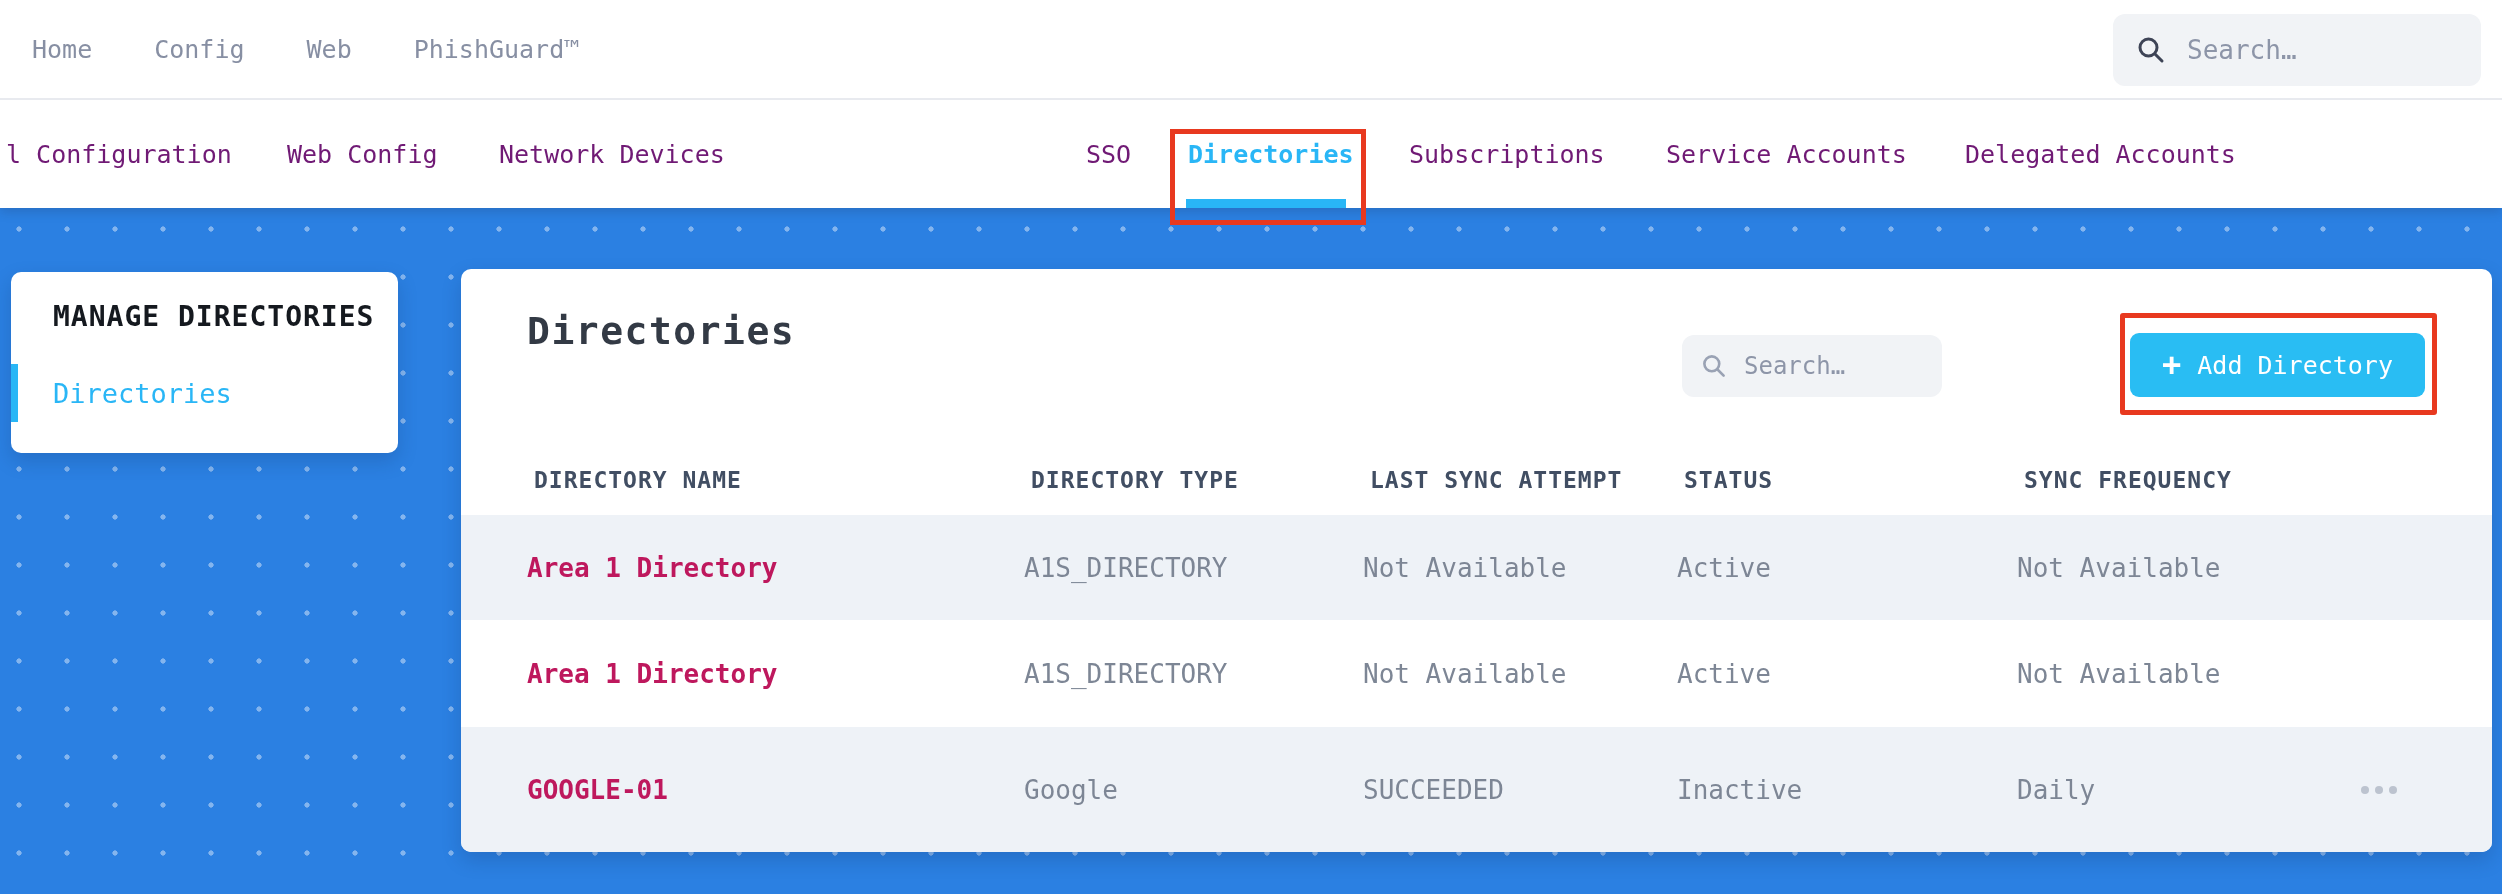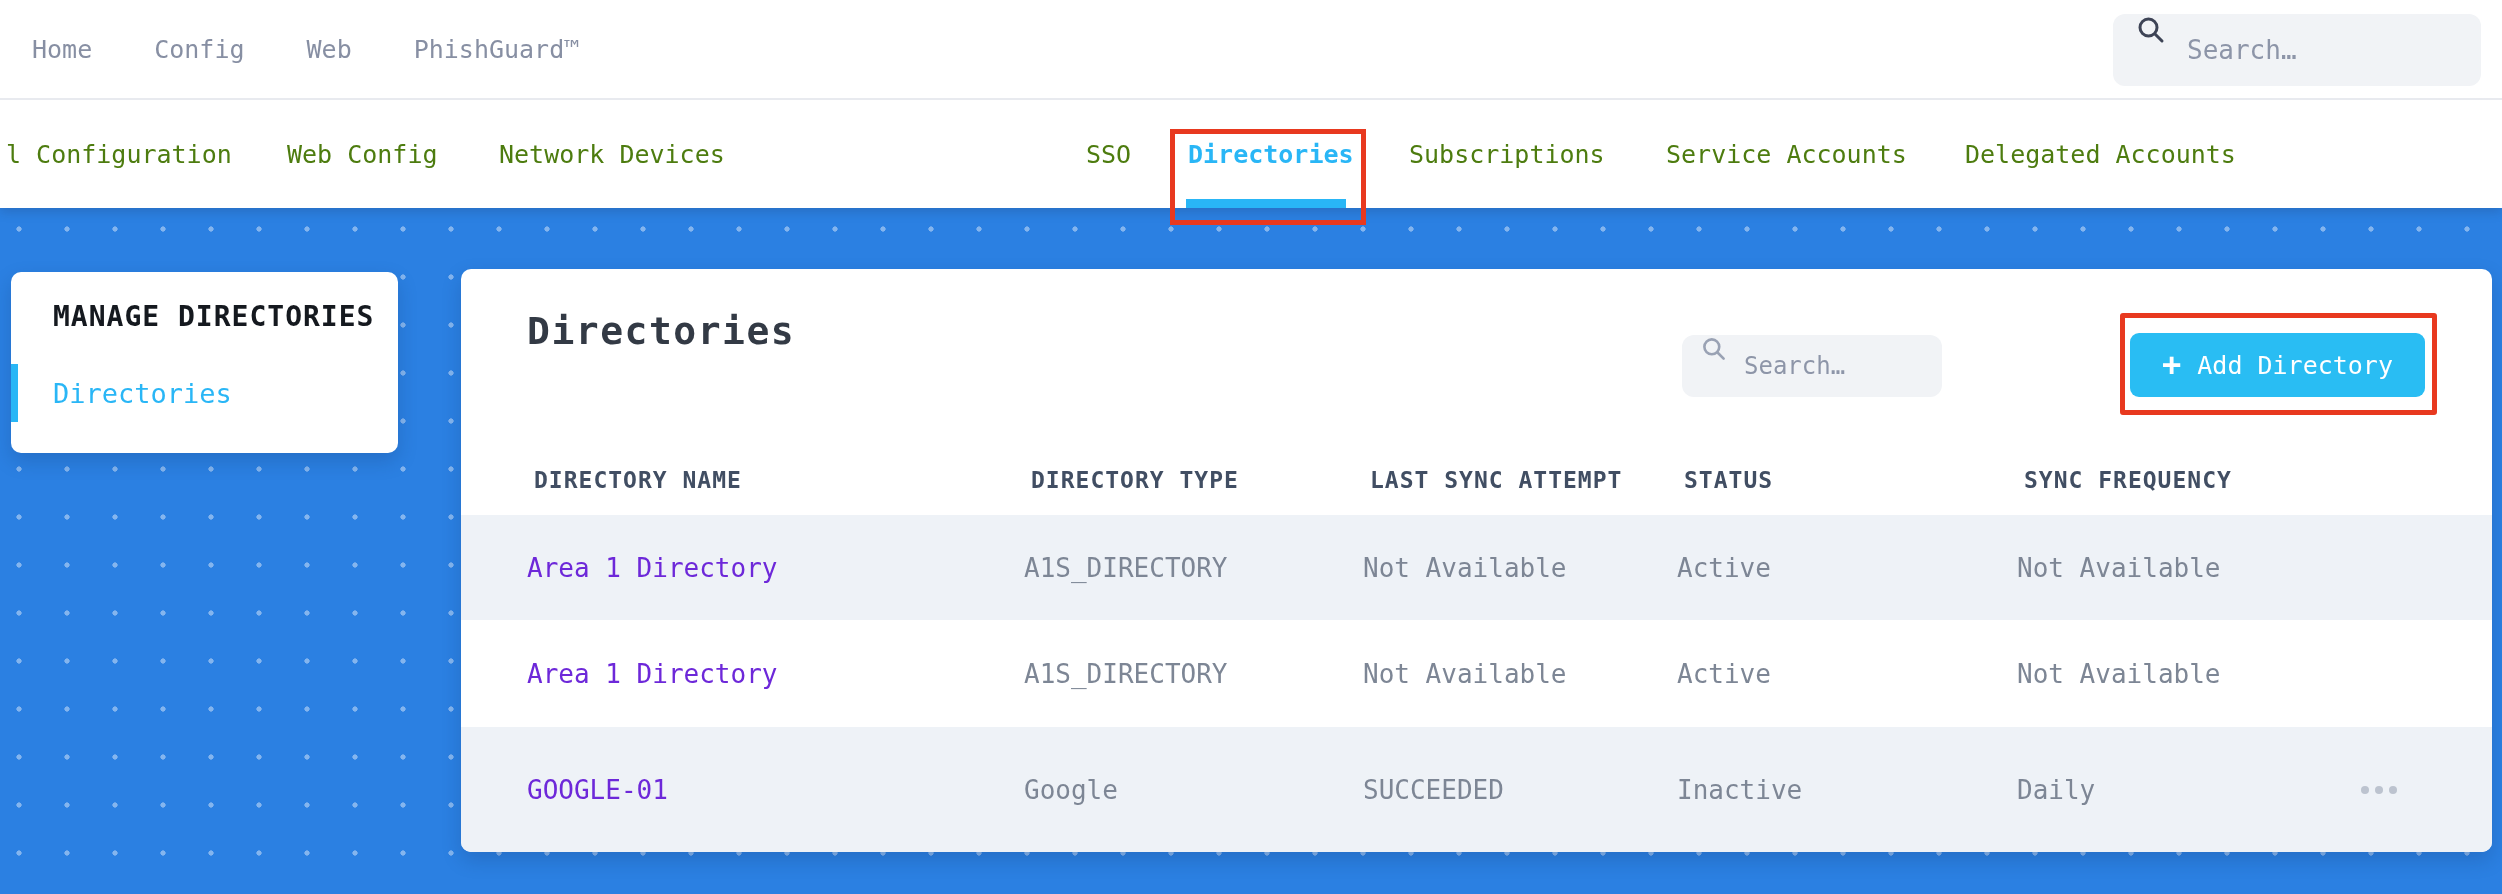--- a/index.html
+++ b/index.html
@@ -13,41 +13,41 @@
   
   .topbar {
     position:absolute; left:0; top:0; width:2502px; height:100px;
     background:#fff; border-bottom:2px solid #e8eaef; z-index:30;
     display:flex; align-items:center; padding-left:32px;
   }
   .topbar .nav-item {
     color:#878fa3; font-size:25px; margin-right:62px; white-space:nowrap; cursor:pointer;
   }
   .search-box {
-    position:absolute; display:flex; 
+    position:absolute; display:flex; align-items:center;
     background:#f1f3f6; border-radius:12px;
   }
   .search-box svg { flex:0 0 auto; }
   .search-box input {
     border:none; outline:none; background:transparent;
     font-family:inherit; color:#5a6275; width:100%;
   }
   .search-box input::placeholder { color:#8d95a8; opacity:1; }
   .top-search { left:2113px; top:14px; width:368px; height:72px; padding:0 22px; gap:20px; }
   .top-search input { font-size:26px; }
 
   
   .subnav {
     position:absolute; left:0; top:100px; width:2502px; height:108px;
     background:#fff; z-index:20;
     box-shadow:0 4px 10px rgba(30,50,90,.22);
   }
   .subnav .nav-item {
     position:absolute; top:0; height:108px; display:flex; align-items:center;
-    color:#4d7c0f; font-size:25px; white-space:nowrap; cursor:pointer;
+    color:#701a75; font-size:25px; white-space:nowrap; cursor:pointer;
   }
   .subnav .nav-item.active { color:#29b6f6; font-weight:bold; }
   .nav-underline {
     position:absolute; left:1186px; top:199px; width:160px; height:9px;
     background:#29b6f6; z-index:40;
   }
   .highlight-box {
     position:absolute; border:5px solid #e8391f; z-index:50; pointer-events:none;
   }
   .nav-highlight { left:1170px; top:129px; width:196px; height:96px; }
@@ -105,21 +105,21 @@
   .th {
     position:absolute; top:50%; transform:translateY(-50%);
     font-size:23px; font-weight:bold; color:#414e63; letter-spacing:1px; white-space:nowrap;
   }
   .trow { position:absolute; left:0; width:2031px; cursor:pointer; }
   .trow.light { background:#eef2f7; }
   .cell {
     position:absolute; top:50%; transform:translateY(-50%);
     font-size:26px; color:#7d8695; white-space:nowrap;
   }
-  .cell.link { color:#6d28d9; text-decoration:none; cursor:pointer; }
+  .cell.link { color:#be185d; text-decoration:none; cursor:pointer;font-weight:bold; }
   .c1 { left:66px; } .c2 { left:563px; } .c3 { left:902px; } .c4 { left:1216px; } .c5 { left:1556px; }
   .row-menu {
     position:absolute; left:1890px; top:50%; transform:translateY(-50%);
     display:flex; gap:6px; padding:10px; cursor:pointer;
   }
   .row-menu .dot { width:8px; height:8px; border-radius:50%; background:#bcc3cf; }
 </style>
 </head>
 <body>
 

